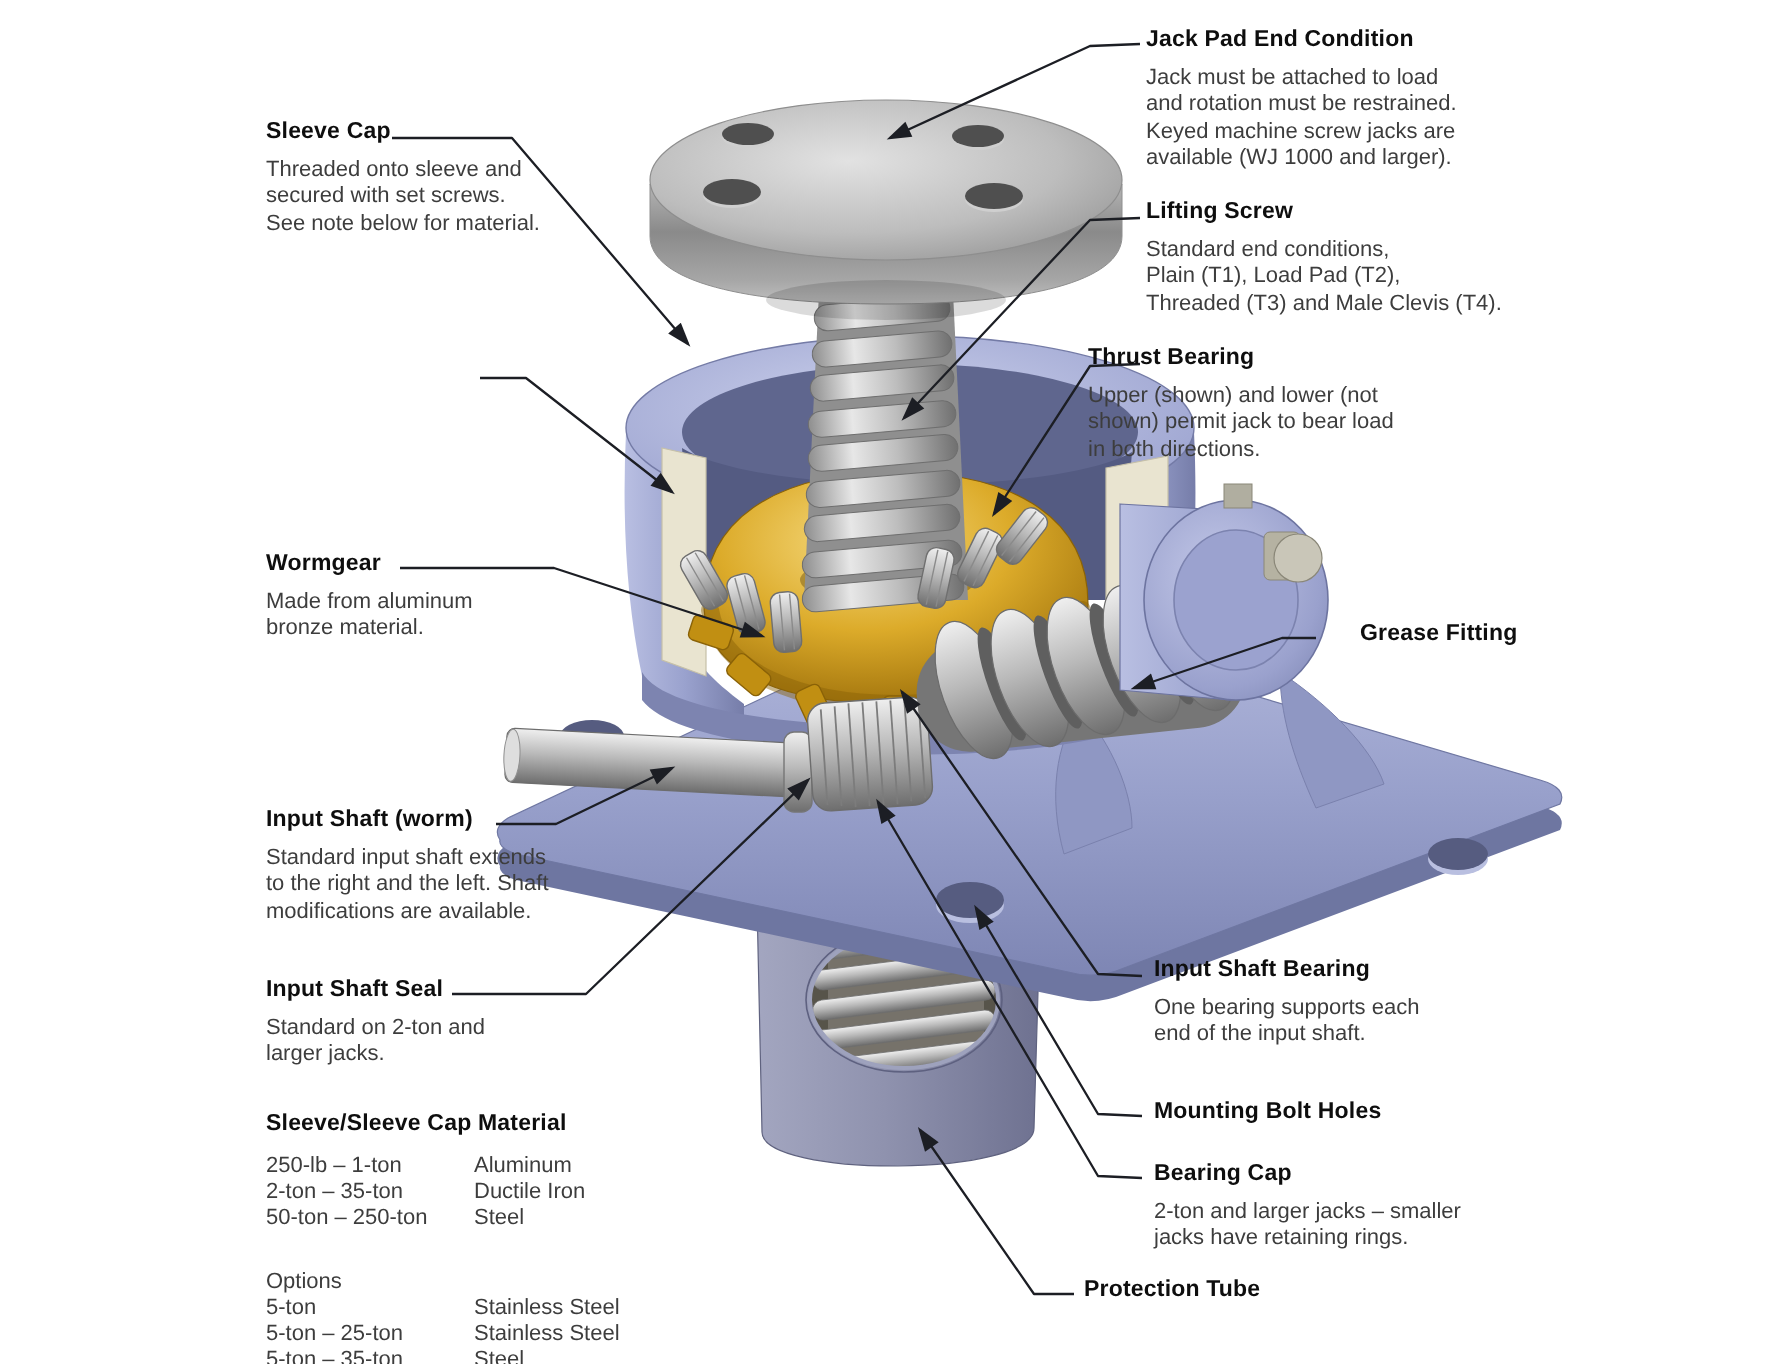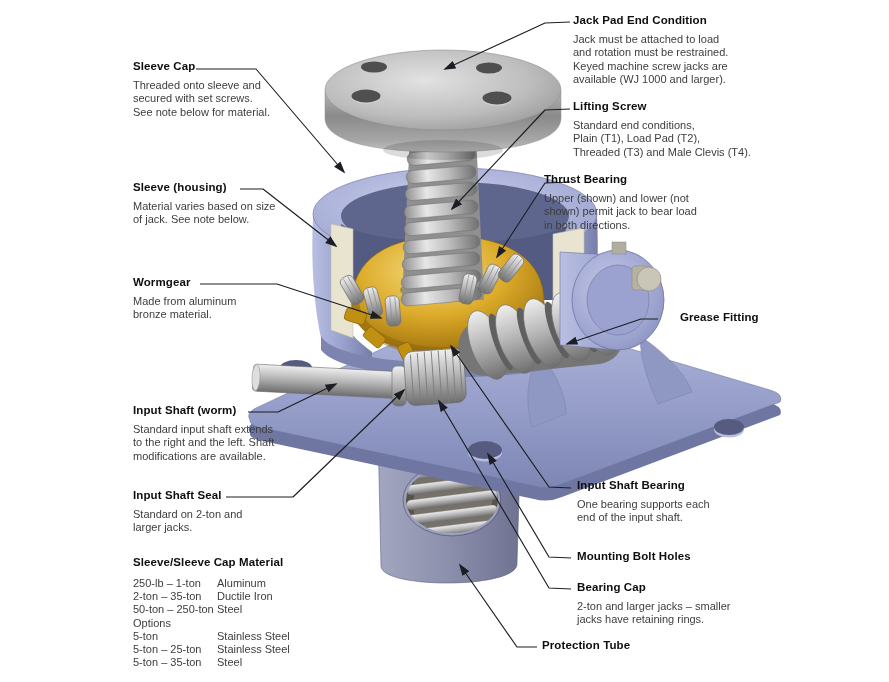--- a/index.html
+++ b/index.html
@@ -4,23 +4,23 @@
 <style>
   html,body{margin:0;padding:0;background:#fff;}
   body{width:889px;height:682px;position:relative;overflow:hidden;
        font-family:"Liberation Sans",sans-serif;}
   .canvas{position:absolute;left:0;top:0;width:889px;height:682px;}
   svg.art{position:absolute;left:0;top:0;}
   .co{position:absolute;}
   .co-t{font-size:11.5px;font-weight:bold;color:#0e0e0e;line-height:13px;letter-spacing:.1px;}
   .co-d{font-size:11px;line-height:13.4px;color:#3d3d3d;margin-top:6px;white-space:pre-line;}
   .mat .co-t{margin-bottom:8px;}
-  .mrow{display:flex;font-size:11px;line-height:13px;color:#3d3d3d;}
+  .mrow{display:flex;font-size:11px;line-height:13px;color:#3d3d3d;gap:20px;}
   .mc1{width:84px;flex:0 0 84px;}
-  .opt-h{font-size:11px;line-height:13px;color:#3d3d3d;margin-top:1px;}
+  .opt-h{font-size:11px;line-height:13px;color:#3d3d3d;margin-top:19px;}
 </style>
 </head>
 <body>
 
 <div class="canvas">
 
 <svg class="art" width="889" height="682" viewBox="0 0 889 682">
   <defs>
     <linearGradient id="gSteelV" x1="0" y1="0" x2="0" y2="1">
       <stop offset="0" stop-color="#efefef"></stop>
@@ -267,25 +267,20 @@
     <polyline points="537,647 517,647 460,565" marker-end="url(#mArr)"></polyline>
   </g>
 </svg>
 
 <div class="co" style="left:133px;top:60px;width:150px">
   <div class="co-t">Sleeve Cap</div>
   <div class="co-d">Threaded onto sleeve and
 secured with set screws.
 See note below for material.</div>
 </div>
-<div class="co" style="left:133px;top:181px;width:160px">
-  <div class="co-t">Sleeve (housing)</div>
-  <div class="co-d">Material varies based on size
-of jack. See note below.</div>
-</div>
 <div class="co" style="left:133px;top:276px;width:150px">
   <div class="co-t">Wormgear</div>
   <div class="co-d">Made from aluminum
 bronze material.</div>
 </div>
 <div class="co" style="left:133px;top:404px;width:160px">
   <div class="co-t">Input Shaft (worm)</div>
   <div class="co-d">Standard input shaft extends
 to the right and the left. Shaft
 modifications are available.</div>

